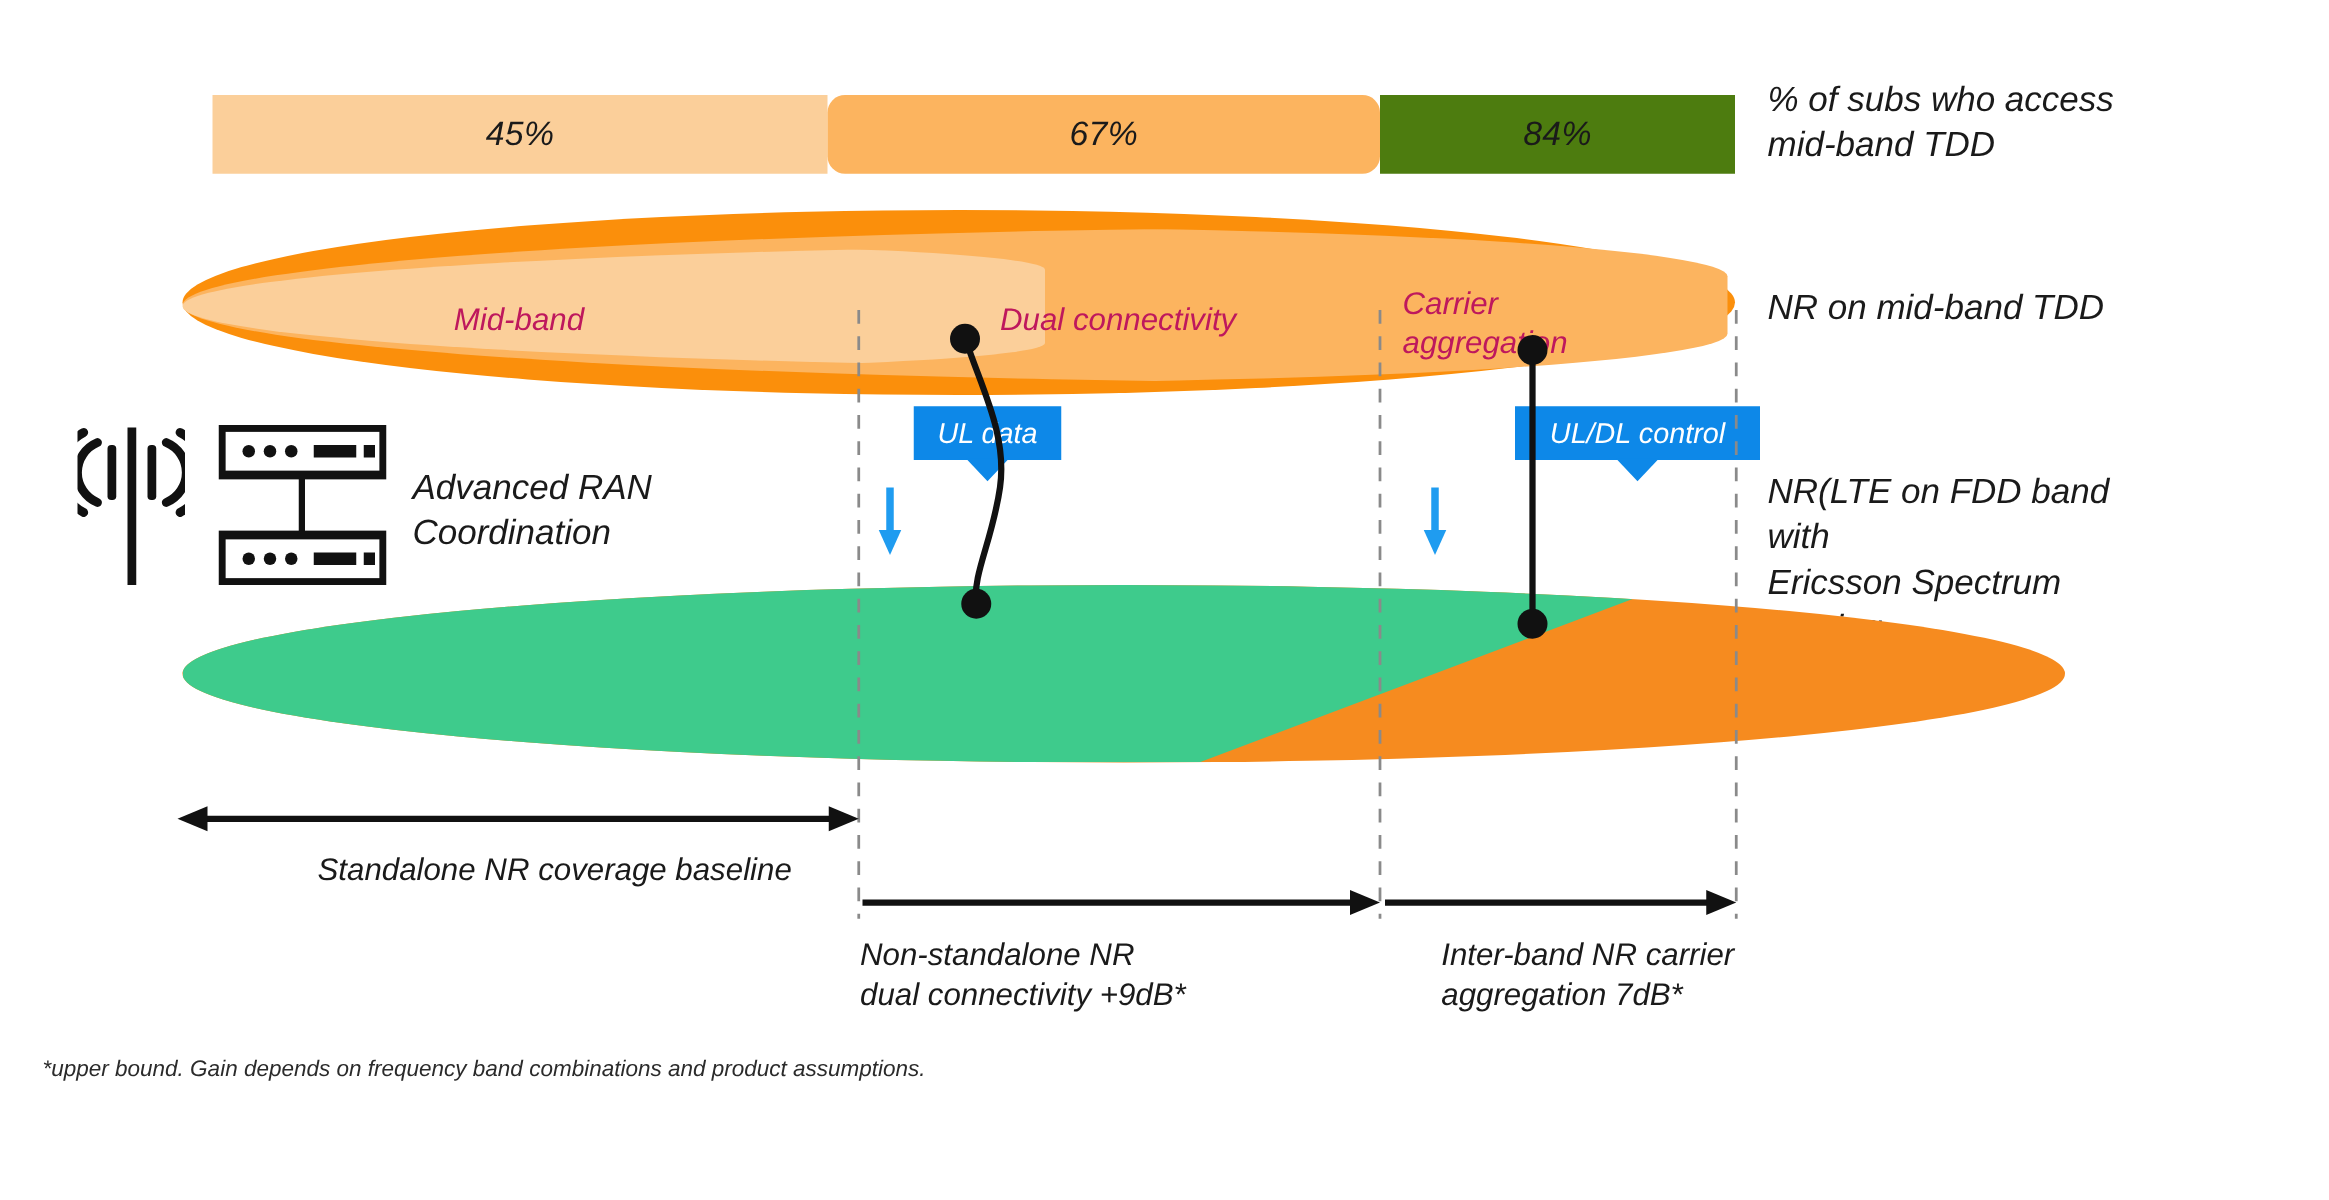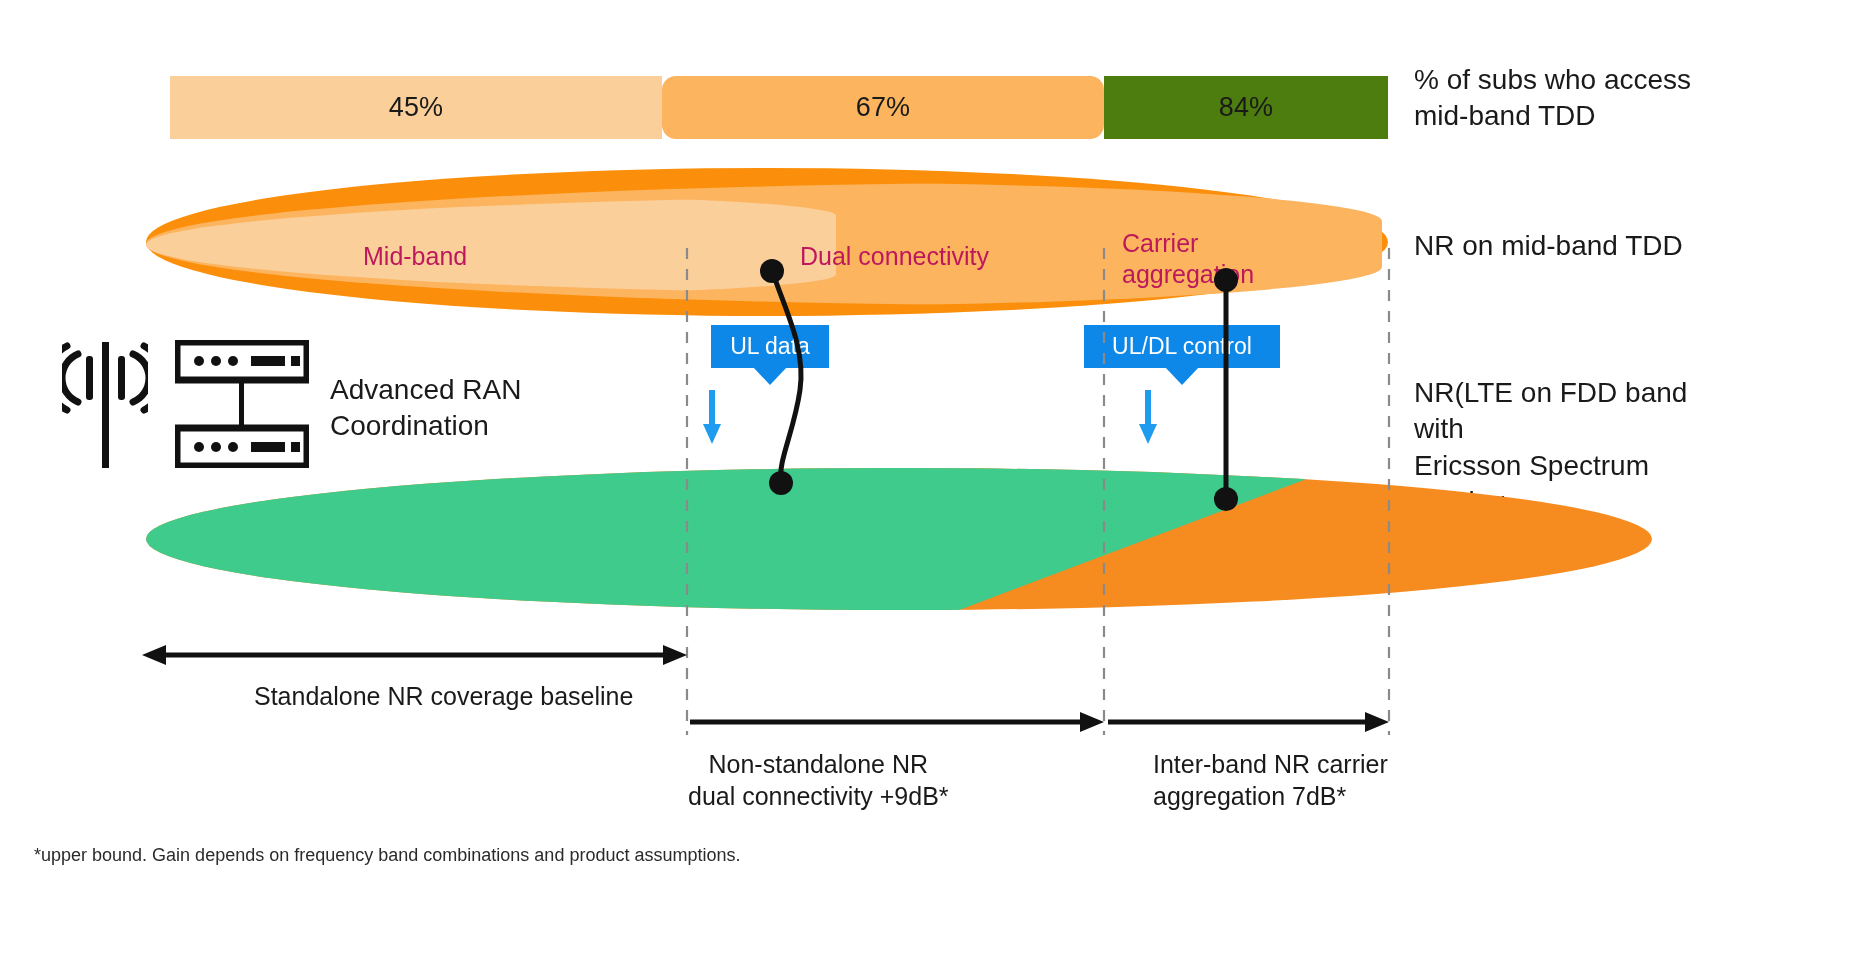--- a/index.html
+++ b/index.html
@@ -10,20 +10,21 @@
   body {
     font-family: "Liberation Sans", sans-serif;
     color: #1a1a1a;
   }
   #stage {
     position: relative;
     width: 1695px;
     height: 960px;
     background: #ffffff;
     overflow: hidden;
+    font-style: italic;
   }
   .abs { position: absolute; }
 
   
   #pct-bar {
     left: 170px;
     top: 76px;
     width: 1218px;
     height: 63px;
     display: flex;
@@ -97,50 +98,51 @@
 
   
   .callout {
     background: #0d88e8;
     color: #ffffff;
     font-size: 23px;
     display: flex;
     align-items: center;
     justify-content: center;
     height: 43px;
+    margin-left: 20px;
   }
   .callout::after {
     content: "";
     position: absolute;
     bottom: -17px;
     left: 50%;
     margin-left: -17px;
     border-left: 17px solid transparent;
     border-right: 17px solid transparent;
     border-top: 18px solid #0d88e8;
   }
   #callout-ul   { left: 711px;  top: 325px; width: 118px; }
-  #callout-uldl { left: 1084px; top: 325px; width: 196px; }
+  #callout-uldl { left: 1192px; top: 325px; width: 196px; }
 
   
   #footnote {
     left: 34px; top: 845px;
     font-size: 18px;
     color: #2b2b2b;
   }
 
   
   .meas-label {
     font-size: 25px;
     line-height: 1.28;
     white-space: pre-line;
     color: #1a1a1a;
   }
   #meas-baseline { left: 254px;  top: 680px; }
-  #meas-nsa      { left: 688px;  top: 748px; text-align: center; }
+  #meas-nsa      { left: 688px;  top: 748px; }
   #meas-ca       { left: 1126px; top: 748px; margin-left: 27px; }
 
   svg.overlay {
     position: absolute;
     left: 0; top: 0;
     width: 1863px; height: 960px;
     pointer-events: none;
   }
 </style>
 </head>

